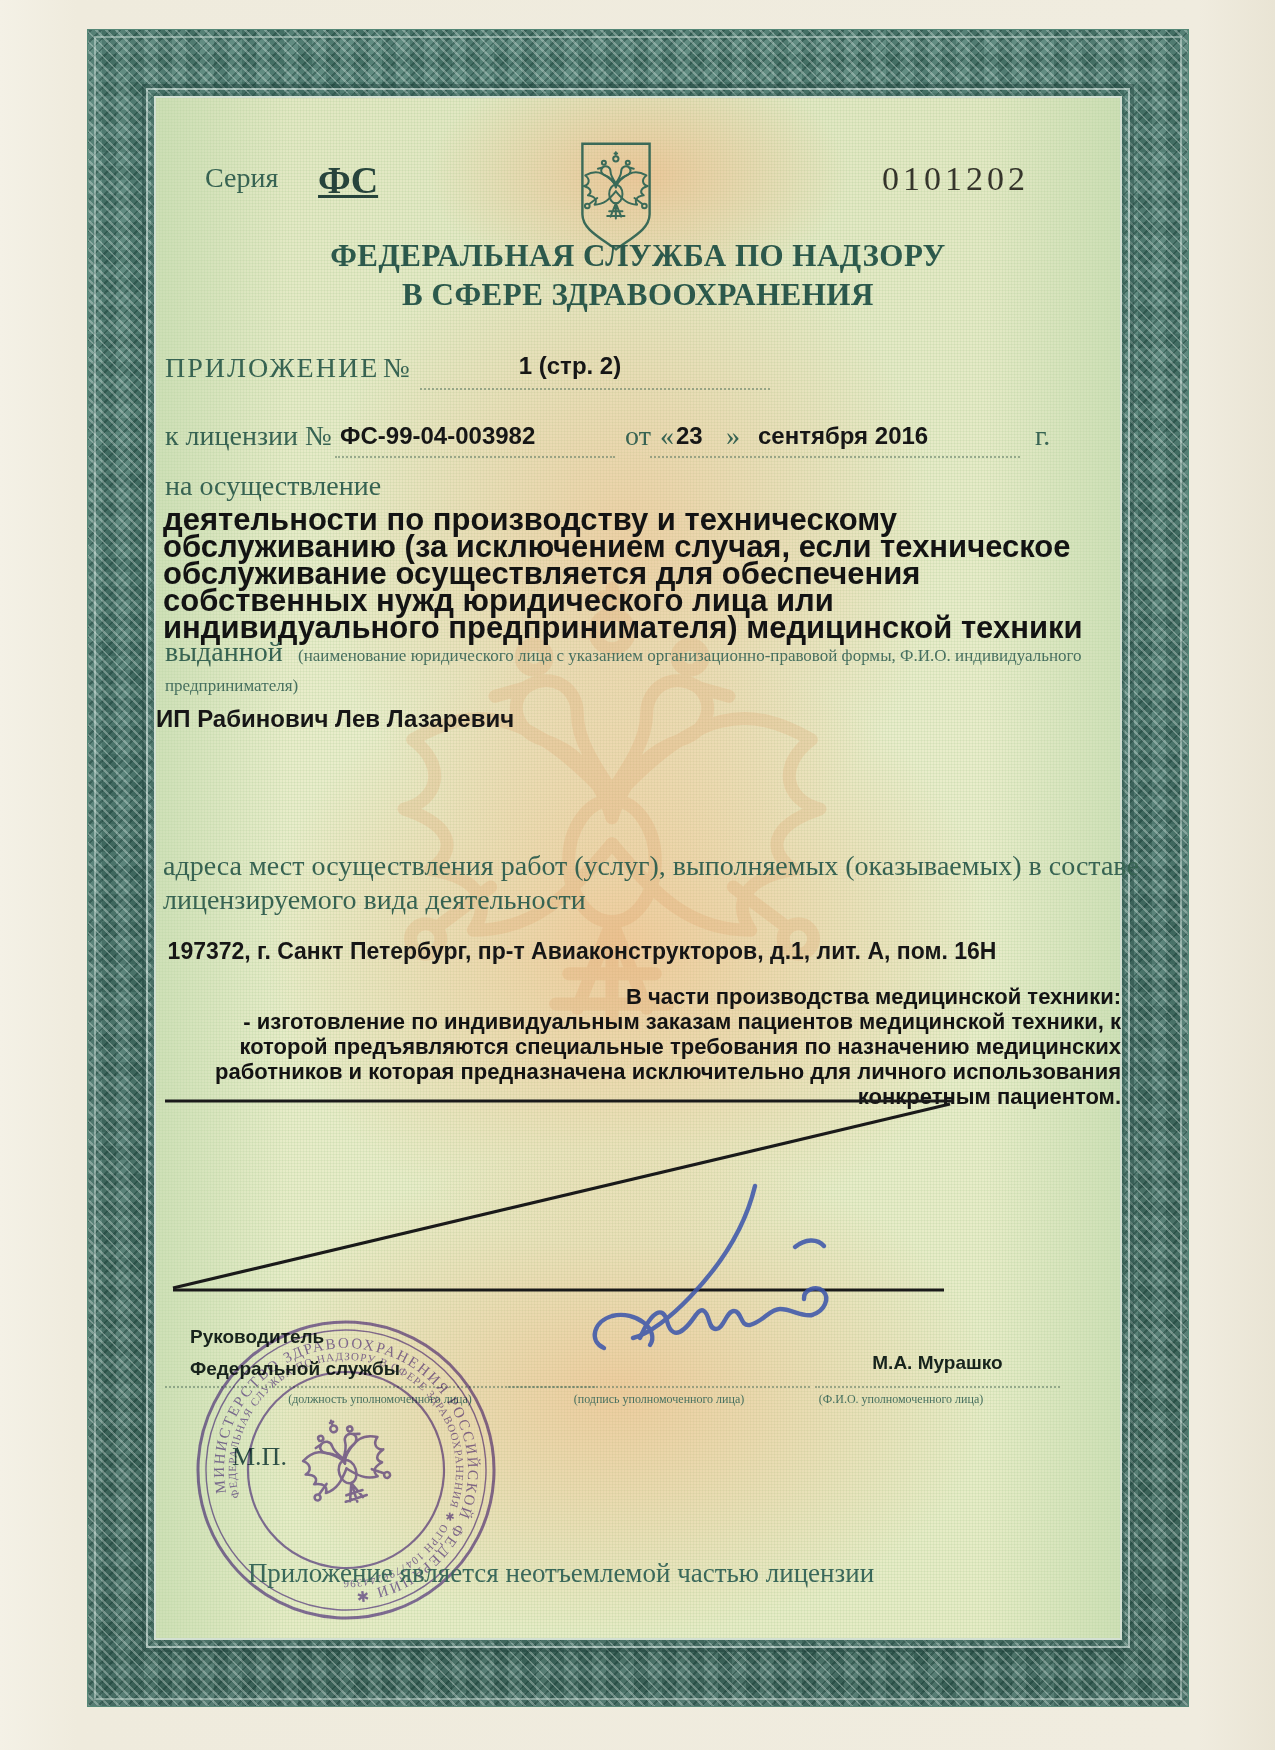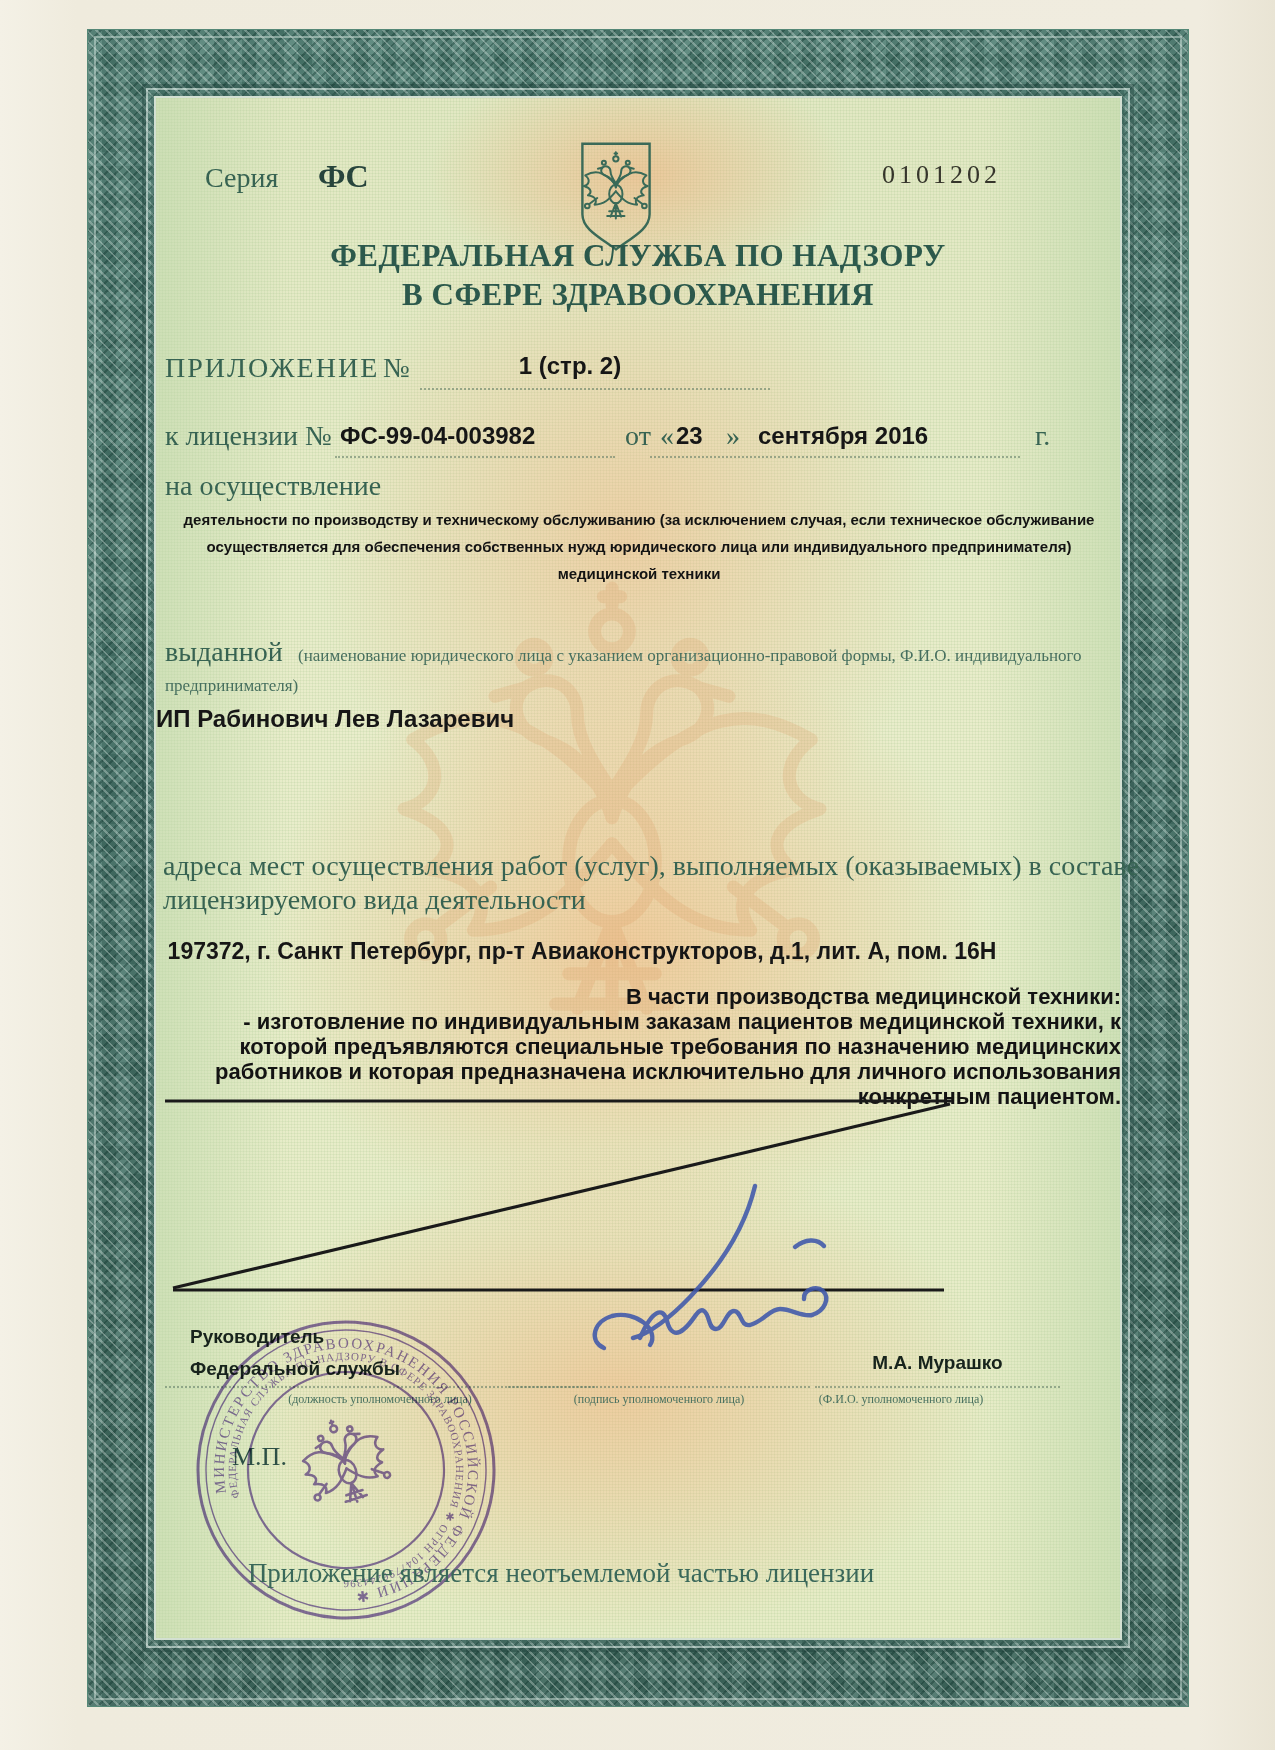--- a/index.html
+++ b/index.html
@@ -27,23 +27,23 @@
       linear-gradient(90deg, rgba(186,214,168,.55), rgba(186,214,168,0) 14%, rgba(186,214,168,0) 86%, rgba(186,214,168,.55)),
       repeating-linear-gradient(90deg, rgba(120,170,100,.10) 0 1px, rgba(0,0,0,0) 1px 3px),
       repeating-linear-gradient(0deg, rgba(120,170,100,.10) 0 1px, rgba(0,0,0,0) 1px 3px),
       linear-gradient(180deg,#e2e8c3 0%,#e9edcb 42%,#e6ecc6 100%);
     box-shadow:0 0 0 2px #d3e0d2, 0 0 0 5px rgba(58,98,86,.38);}
   .abs{position:absolute;}
   .lbl{font-family:"Liberation Serif",serif;font-size:28px;color:#376352;}
   .note{font-family:"Liberation Serif",serif;font-size:17px;color:#47705f;}
   .val{font-family:"Liberation Sans",sans-serif;font-weight:bold;color:#161616;font-size:24px;}
   .title{font-family:"Liberation Serif",serif;font-weight:bold;font-size:31px;color:#2c594c;letter-spacing:.5px;text-align:center;}
-  .serial{font-family:"Liberation Serif",serif;font-size:32px;color:#27443c;}
-  .num{font-family:"Liberation Serif",serif;font-size:26px;color:#35352b;letter-spacing:4px;}
-  .para{font-family:"Liberation Sans",sans-serif;font-weight:bold;color:#131313;font-size:15px;line-height:27px;text-align:center;}
+  .serial{font-family:"Liberation Serif",serif;font-size:38px;color:#27443c;text-decoration:underline;}
+  .num{font-family:"Liberation Serif",serif;font-size:34px;color:#35352b;letter-spacing:4px;}
+  .para{font-family:"Liberation Sans",sans-serif;font-weight:bold;color:#131313;font-size:31px;line-height:27px;text-align:left;}
   .works{font-family:"Liberation Sans",sans-serif;font-weight:bold;color:#131313;font-size:22px;line-height:25px;text-align:right;}
   .fill-line{border-bottom:2px dotted rgba(90,118,96,.55);height:0;}
   .sign-name{font-family:"Liberation Sans",sans-serif;font-weight:bold;font-size:19px;color:#17231c;}
   .sign-note{font-family:"Liberation Serif",serif;font-size:12px;color:#47705f;text-align:center;}
   .footer-txt{font-family:"Liberation Serif",serif;font-size:27px;color:#3a685a;text-align:center;}
   .wm{opacity:.17;color:#d98a4e;}
   svg{display:block;}
 </style>
 </head>
 <body>

